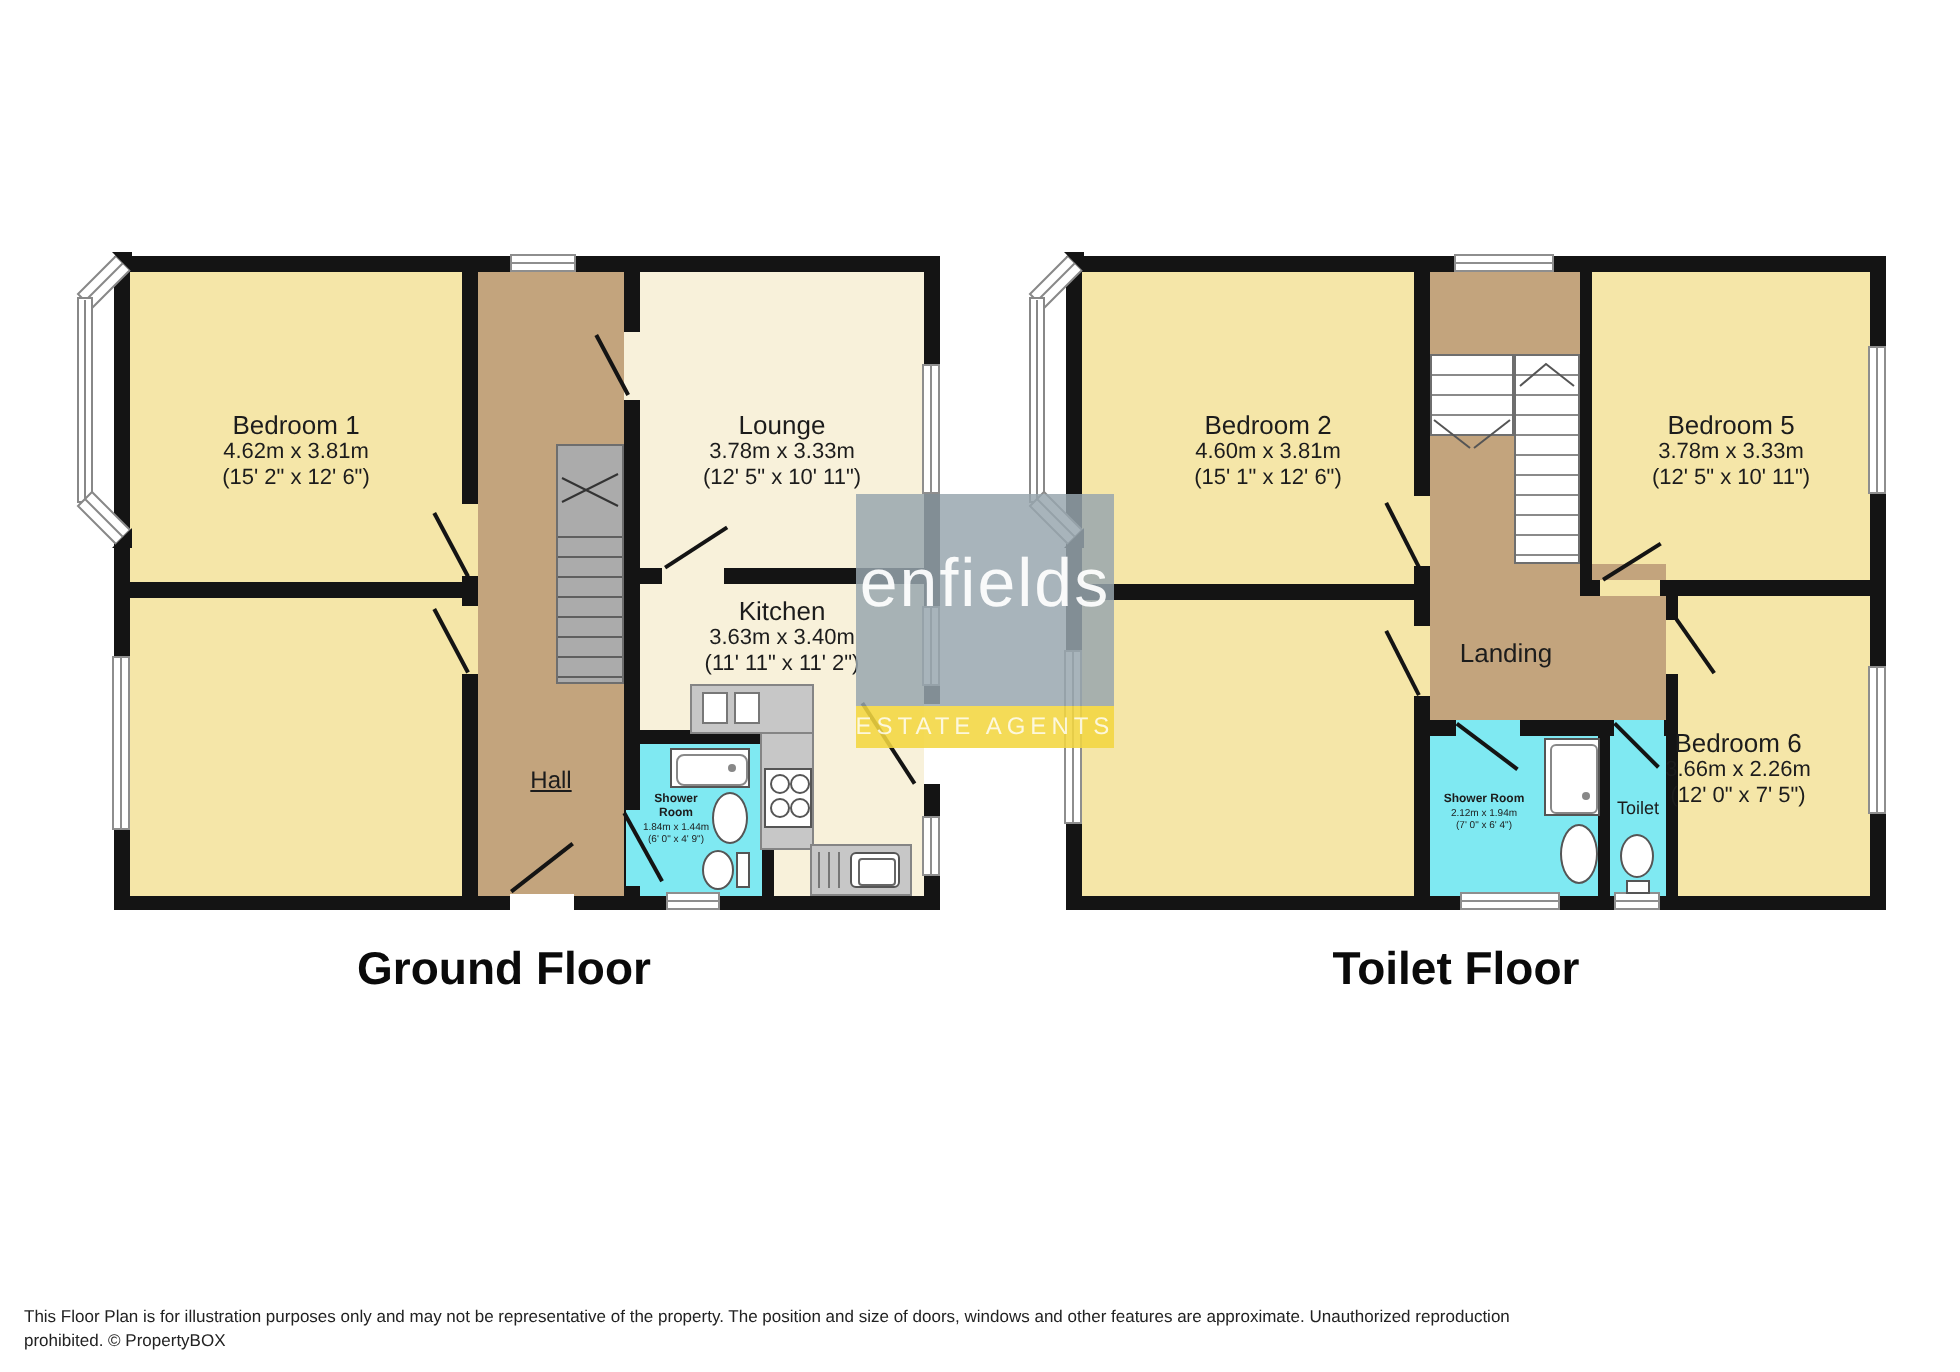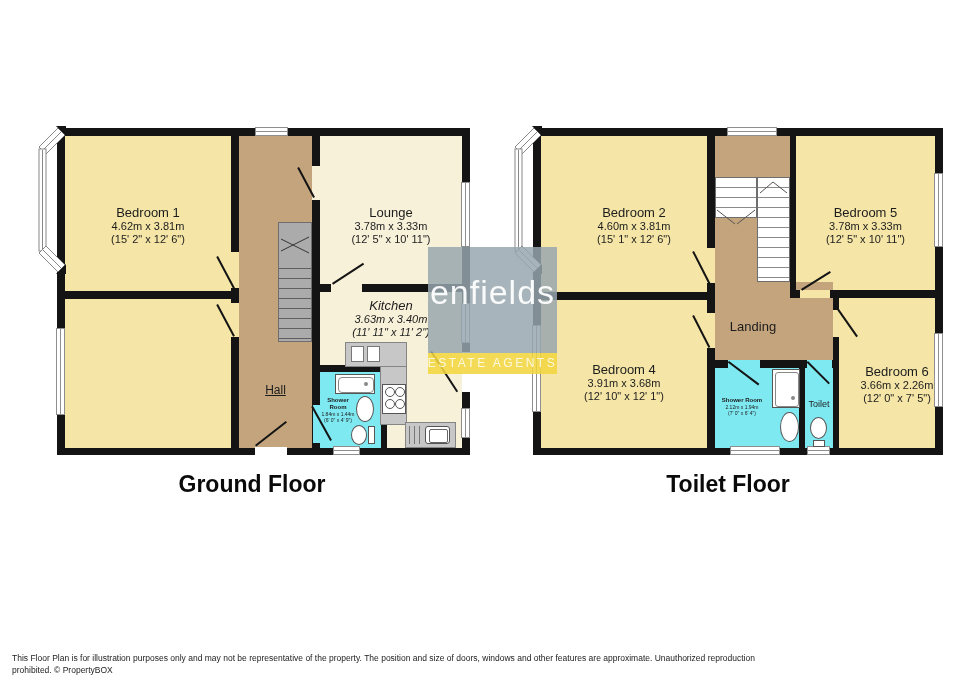--- a/index.html
+++ b/index.html
@@ -128,21 +128,21 @@
   <div class="label" style="left:65px;top:206px;width:166px;">
     <div class="rname">Bedroom 1</div>
     <div class="rdim">4.62m x 3.81m</div>
     <div class="rdim">(15' 2" x 12' 6")</div>
   </div>
   <div class="label" style="left:320px;top:206px;width:142px;">
     <div class="rname">Lounge</div>
     <div class="rdim">3.78m x 3.33m</div>
     <div class="rdim">(12' 5" x 10' 11")</div>
   </div>
-  <div class="label" style="left:320px;top:299px;width:142px;font-style:italic;">
+  <div class="label" style="left:320px;top:299px;width:142px;">
     <div class="rname">Kitchen</div>
     <div class="rdim">3.63m x 3.40m</div>
     <div class="rdim">(11' 11" x 11' 2")</div>
   </div>
   <div class="label hall-label" style="left:239px;top:384px;width:73px;">
     <div>Hall</div>
   </div>
   <div class="label small-label" style="left:318px;top:397px;width:40px;">
     <div class="n">Shower Room</div>
     <div class="d">1.84m x 1.44m</div>
@@ -220,26 +220,21 @@
   <div class="label" style="left:541px;top:206px;width:186px;">
     <div class="rname">Bedroom 2</div>
     <div class="rdim">4.60m x 3.81m</div>
     <div class="rdim">(15' 1" x 12' 6")</div>
   </div>
   <div class="label" style="left:796px;top:206px;width:139px;">
     <div class="rname">Bedroom 5</div>
     <div class="rdim">3.78m x 3.33m</div>
     <div class="rdim">(12' 5" x 10' 11")</div>
   </div>
-  <div class="label" style="left:541px;top:363px;width:166px;">
-    <div class="rname">Bedroom 4</div>
-    <div class="rdim">3.91m x 3.68m</div>
-    <div class="rdim">(12' 10" x 12' 1")</div>
-  </div>
-  <div class="label" style="left:839px;top:365px;width:116px;">
+  <div class="label" style="left:811px;top:365px;width:116px;">
     <div class="rname">Bedroom 6</div>
     <div class="rdim">3.66m x 2.26m</div>
     <div class="rdim">(12' 0" x 7' 5")</div>
   </div>
   <div class="label landing-label" style="left:697px;top:320px;width:112px;">
     <div>Landing</div>
   </div>
   <div class="label small-label" style="left:716px;top:397px;width:52px;">
     <div class="n">Shower Room</div>
     <div class="d">2.12m x 1.94m</div>

